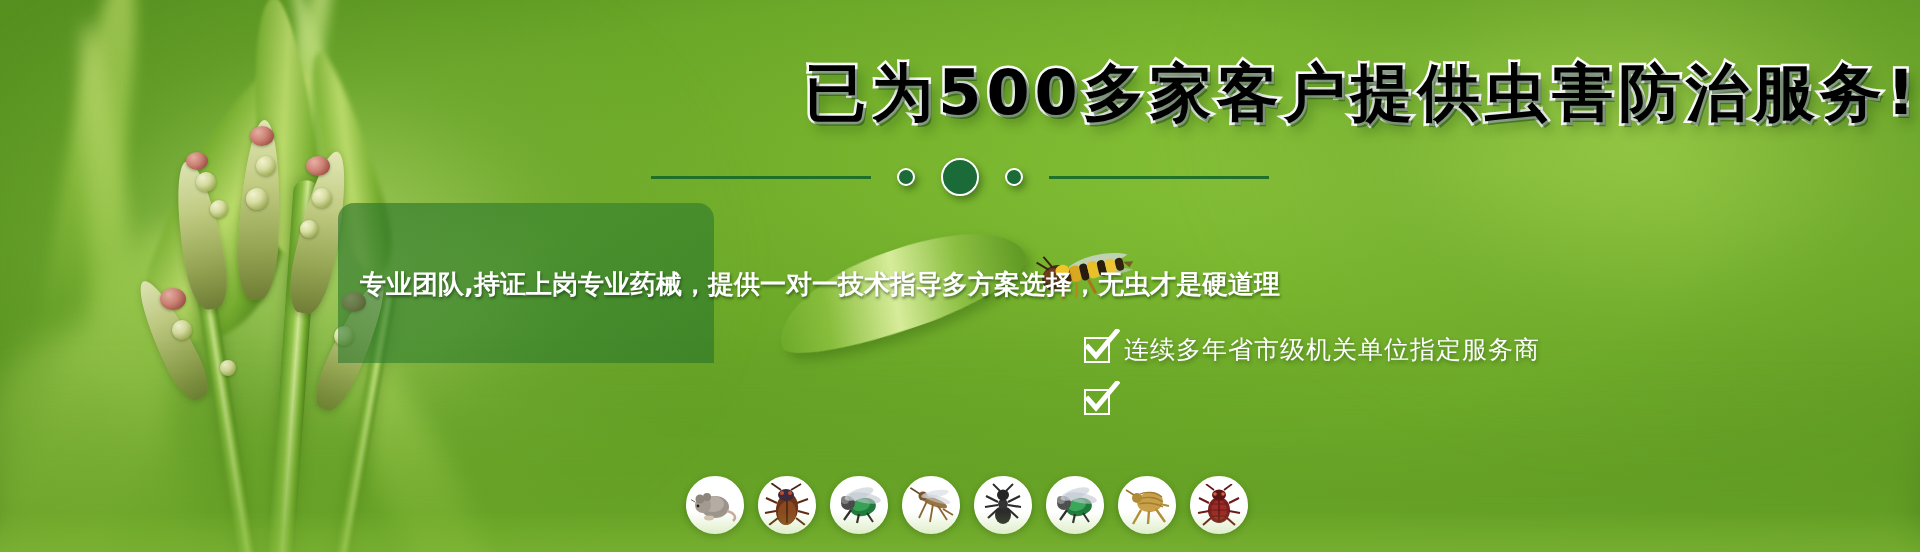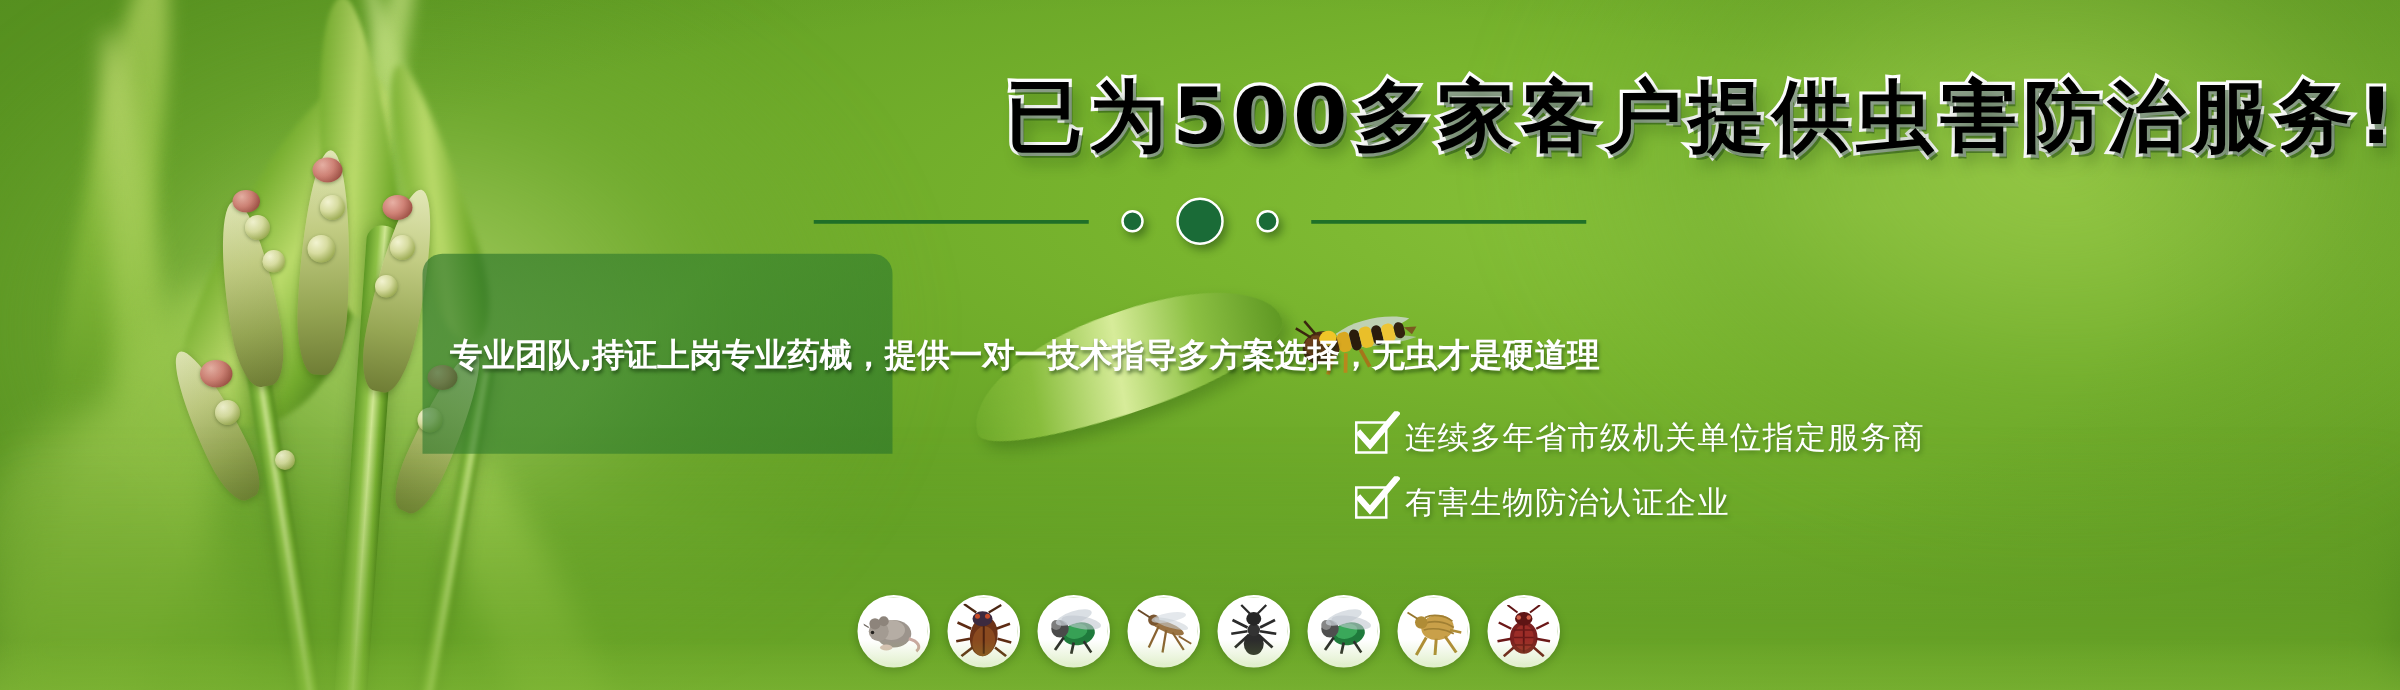--- a/index.html
+++ b/index.html
@@ -335,21 +335,20 @@
         </svg>
       </span>
       <span class="check-text">连续多年省市级机关单位指定服务商</span>
     </div>
     <div class="check-row">
       <span class="check-box">
         <svg width="36" height="34" viewBox="0 0 36 34">
           <path d="M4 18 L12 27 L33 2" stroke="#ffffff" stroke-width="5" fill="none" stroke-linecap="square"></path>
         </svg>
       </span>
-      <span class="check-text">有害生物防治认证企业</span>
     </div>
   </div>
 
   <div class="pests">
 
     <div class="pest">
       <svg width="48" height="40" viewBox="0 0 48 40">
         <ellipse cx="24" cy="22" rx="14" ry="11" fill="#9c948c"></ellipse>
         <ellipse cx="22" cy="19" rx="11" ry="8" fill="#b5ada4"></ellipse>
         <circle cx="12" cy="20" r="8" fill="#a39b92"></circle>

